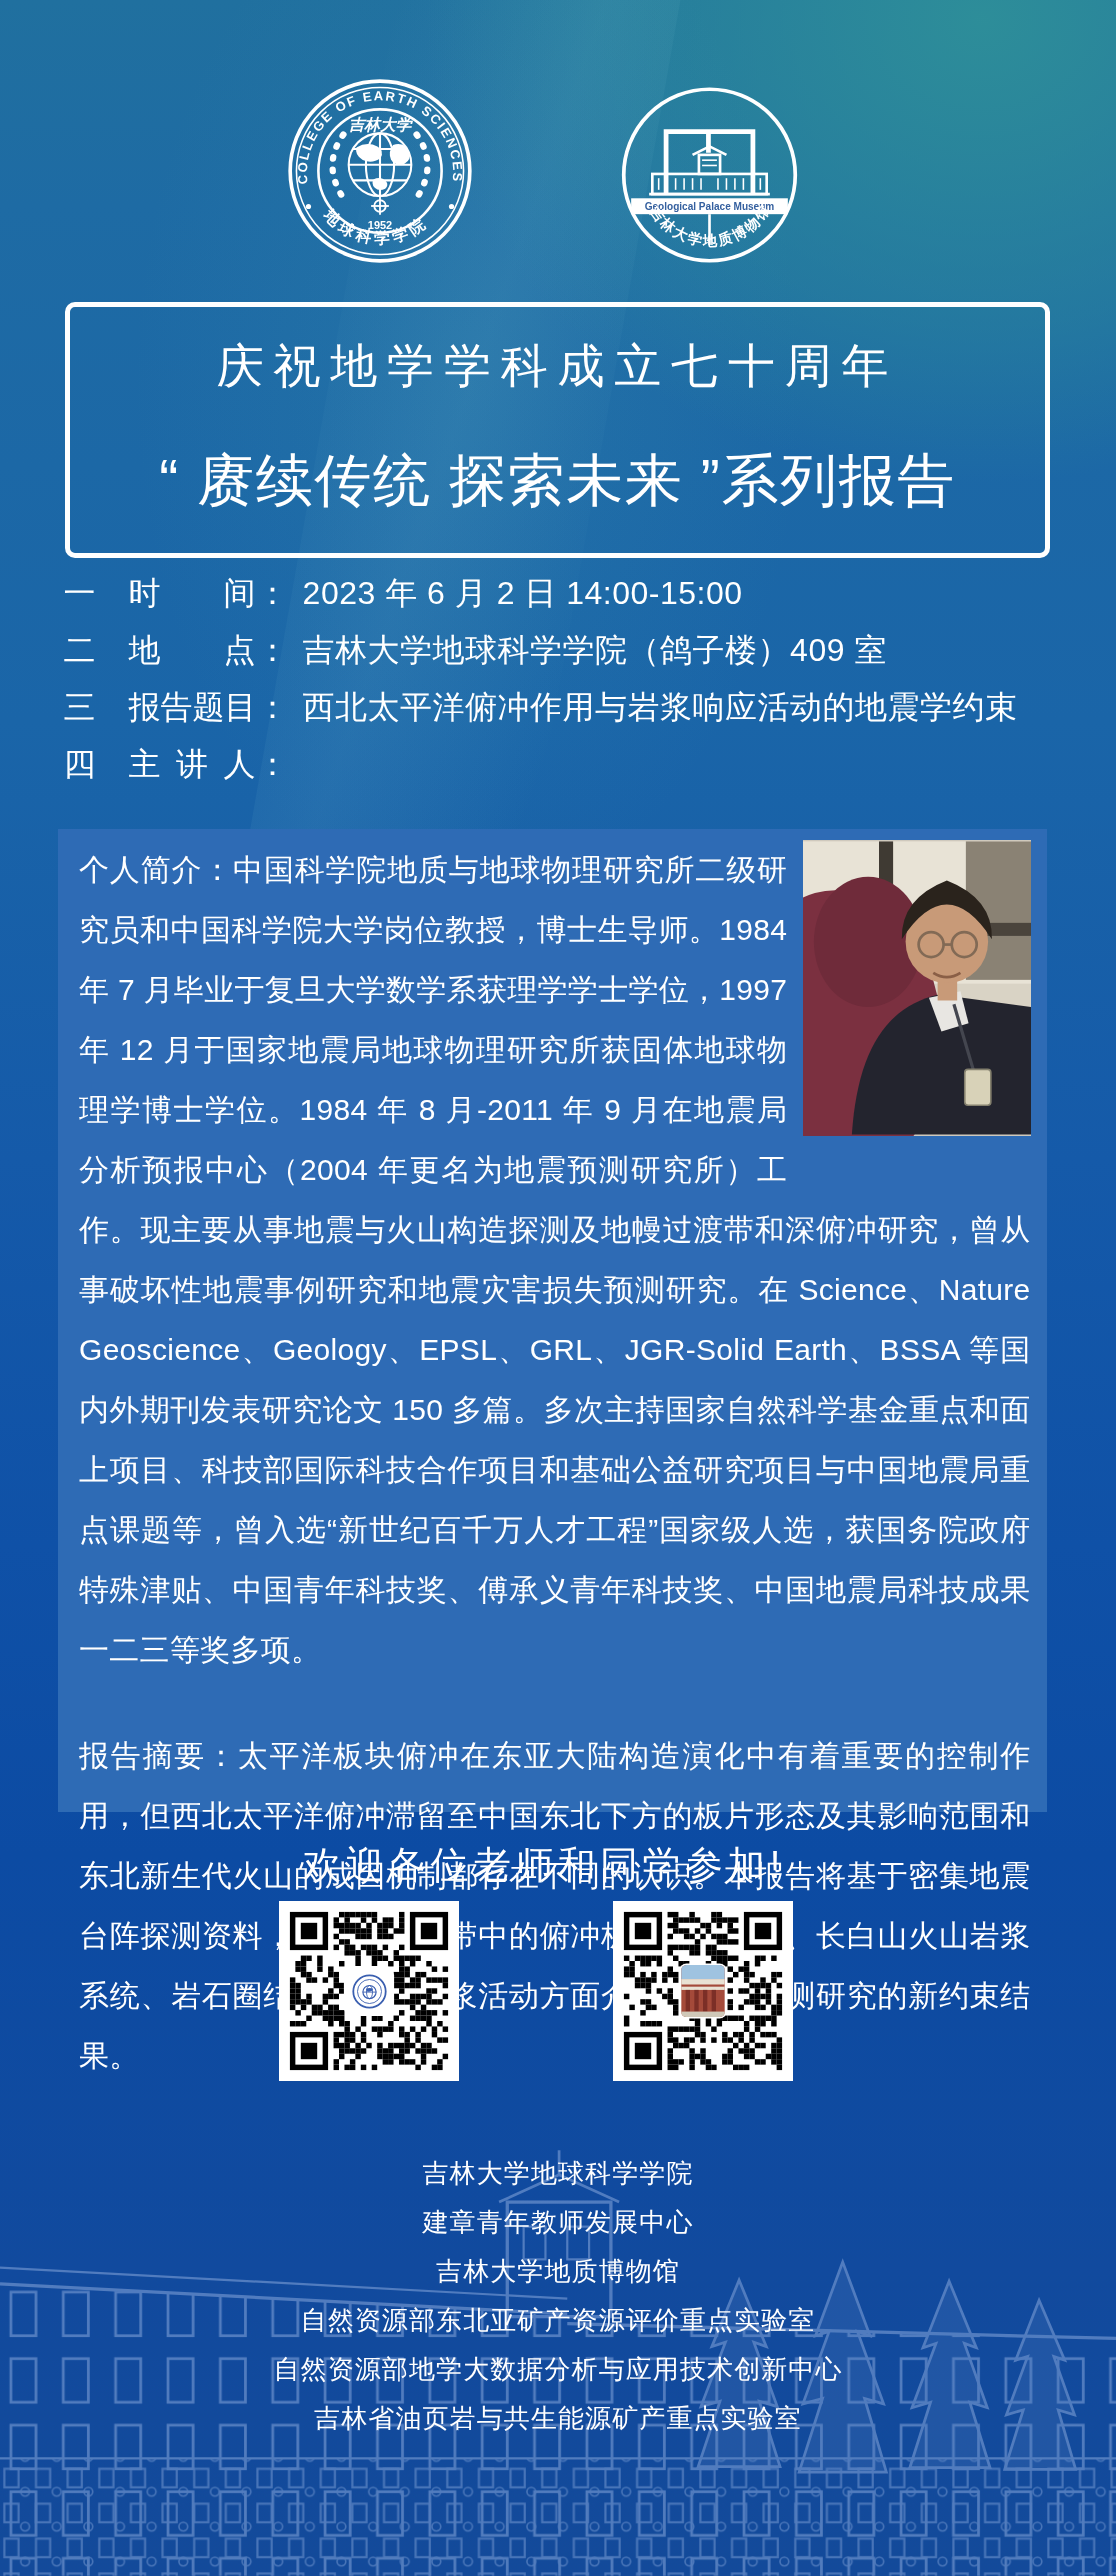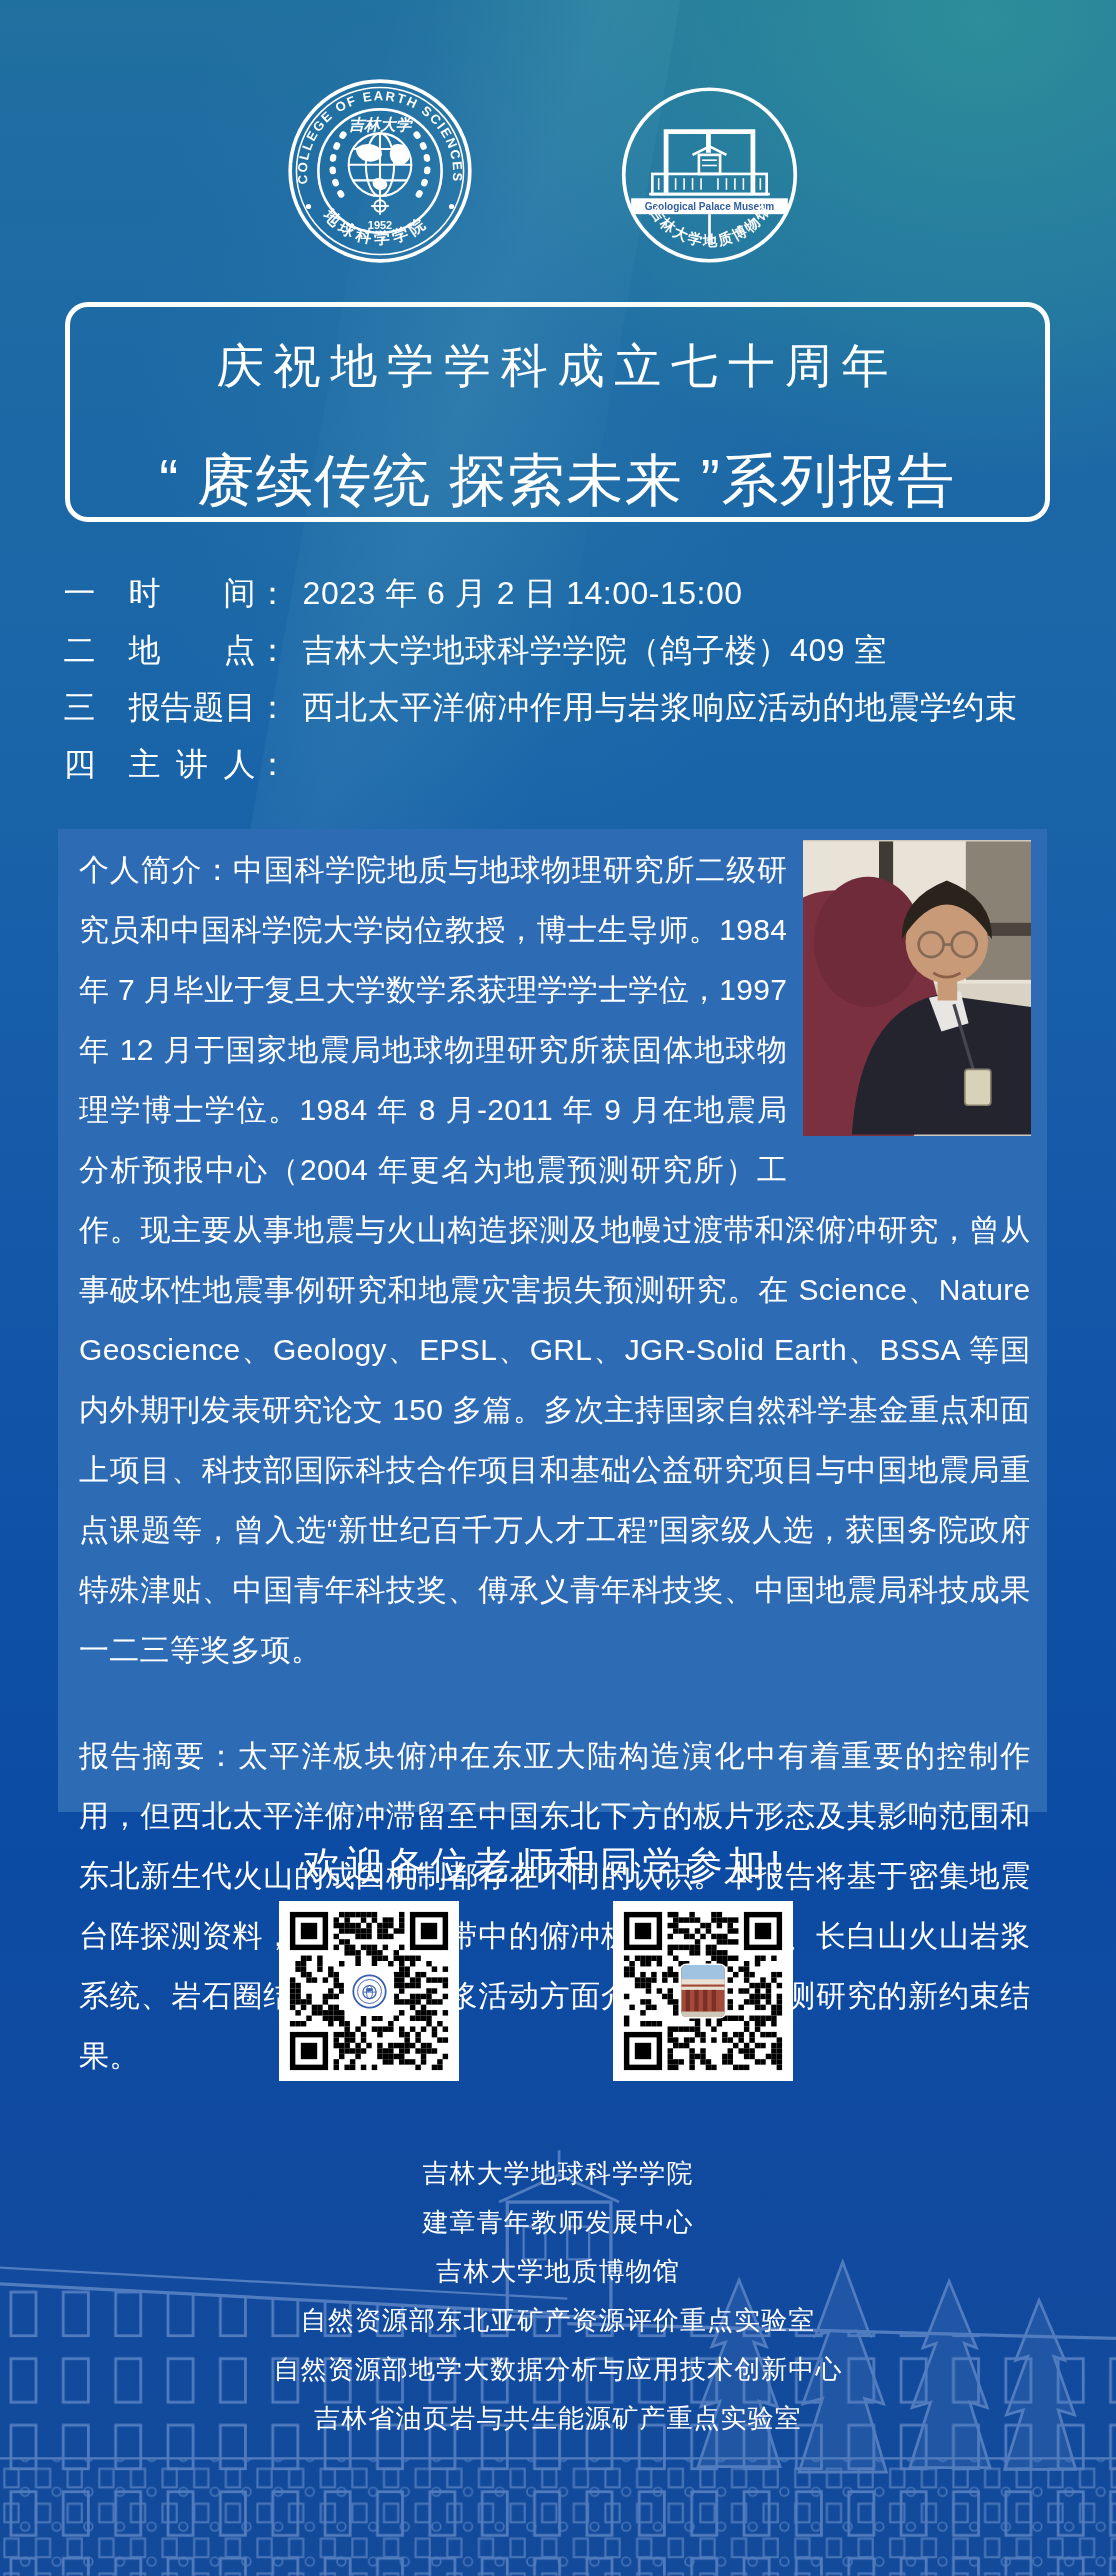--- a/index.html
+++ b/index.html
@@ -15,22 +15,22 @@
   .streak{position:absolute;top:0;left:305px;width:284px;height:1037px;pointer-events:none;
     transform:skewX(-10deg);
     background:linear-gradient(100deg,rgba(140,210,220,0) 0%,rgba(140,210,220,0.10) 45%,rgba(140,210,220,0) 90%);}
 
   
   .logo{position:absolute;}
   .logo-college{left:277px;top:77px;width:206px;height:188px;}
   .logo-museum{left:618px;top:85px;width:183px;height:180px;}
 
   
-  .title-box{position:absolute;left:65px;top:302px;width:985px;height:220px;
-    box-sizing:border-box;border:5.5px solid #ffffff;border-radius:23px;text-align:center;}
+  .title-box{position:absolute;left:65px;top:302px;width:985px;height:256px;
+    box-sizing:border-box;border:5.5px solid #ffffff;border-radius:10px;text-align:center;}
   .title-line1{margin-top:28px;font-size:47px;letter-spacing:9.8px;font-weight:400;}
   .title-line2{margin-top:45px;font-size:57px;letter-spacing:1.6px;font-weight:400;}
 
   
   .info{position:absolute;left:60px;top:565px;width:1004px;font-size:32px;}
   .info-row{display:flex;align-items:baseline;height:57px;line-height:57px;white-space:nowrap;}
   .info-num{width:39px;text-align:center;margin-right:29.5px;flex:none;}
   .info-label{width:127px;flex:none;display:inline-block;text-align:justify;text-align-last:justify;}
   .info-colon{flex:none;margin:0 14px 0 1.1px;}
   .info-content{flex:1;letter-spacing:0.5px;}

